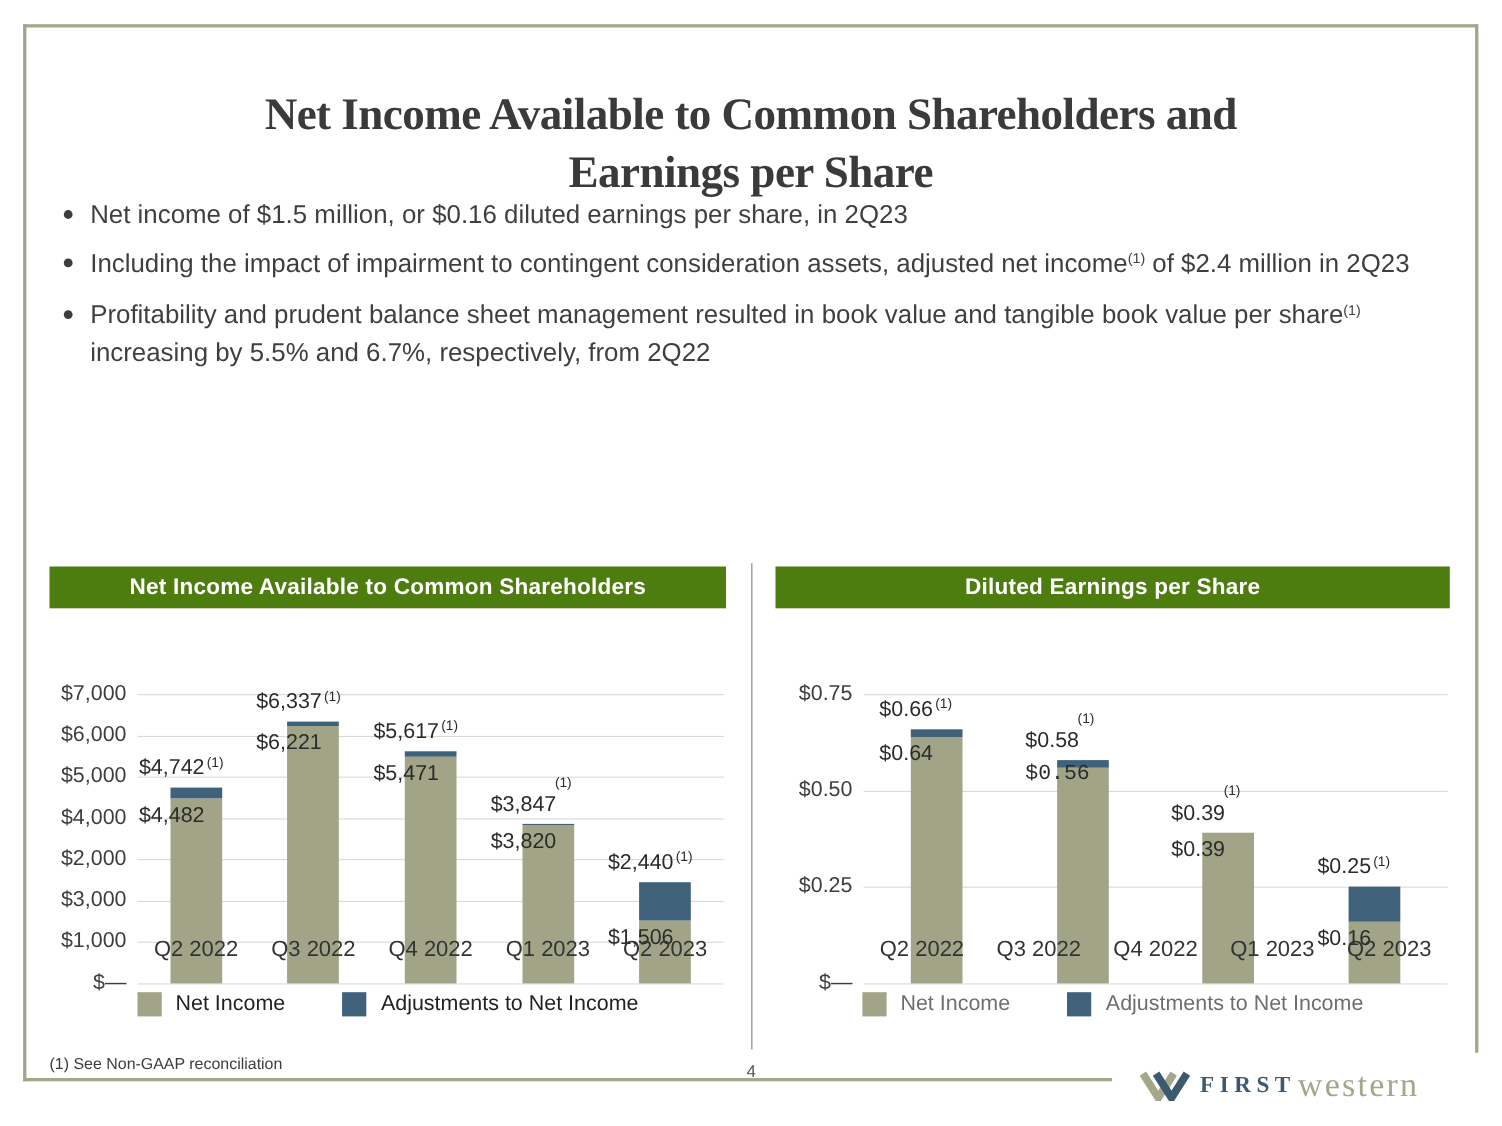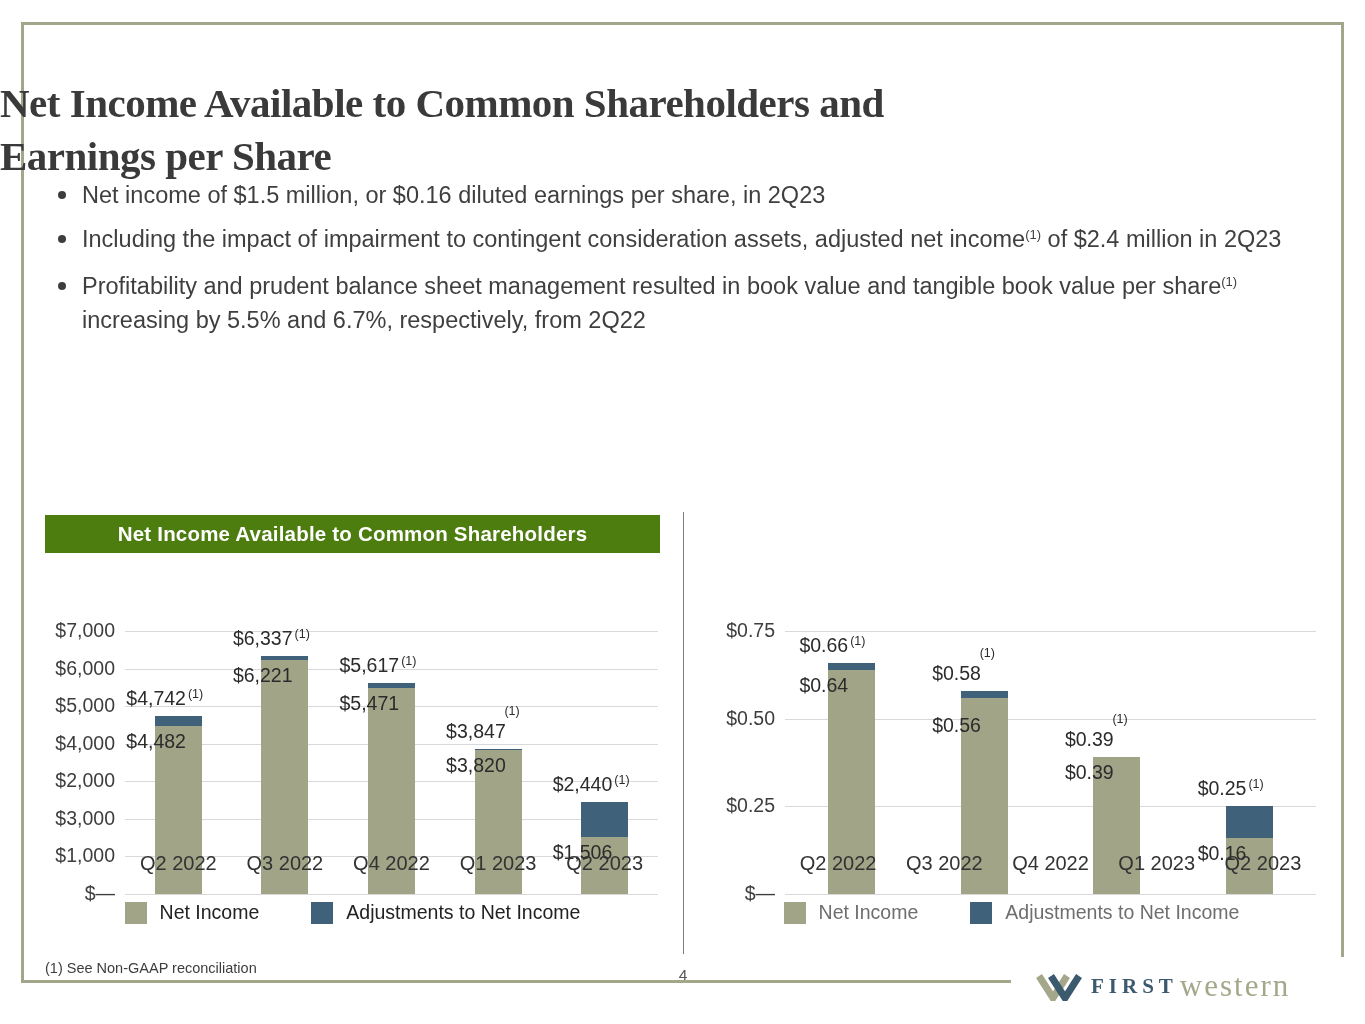--- a/index.html
+++ b/index.html
@@ -4,21 +4,21 @@
 <style>
   html,body{margin:0;padding:0;background:#ffffff;}
   .stage{position:relative;width:1365px;height:1024px;background:#ffffff;
          font-family:"Liberation Sans", sans-serif;overflow:hidden;}
   .frame{position:absolute;background:#a3a68b;}
   .frame-top{left:21px;top:22px;width:1322px;height:3px;}
   .frame-left{left:21px;top:22px;width:3px;height:961px;}
   .frame-bottom{left:21px;top:980px;width:990px;height:3px;}
   .frame-right{left:1341px;top:22px;width:3px;height:935px;}
 
-  .title{position:absolute;left:0;top:50px;width:1365px;text-align:left;
+  .title{position:absolute;left:0;top:50px;width:1365px;text-align:center;
          font-family:"Liberation Serif", serif;font-weight:bold;
          font-size:41px;line-height:53px;color:#3a3a3a;letter-spacing:-0.5px;}
   .title span{display:block;}
 
   .bullets{position:absolute;left:58px;top:180px;width:1250px;margin:0;padding:0;list-style:none;}
   .bullets li{display:flex;margin:0 0 13px 0;}
   .b-dot{flex:0 0 8px;width:8px;height:8px;border-radius:50%;background:#3d3d3d;margin:11px 16px 0 0;}
   .b-text{font-size:23.5px;line-height:31px;color:#3f3f3f;}
   .b-text .sup{font-size:13px;position:relative;top:-8px;}
 
@@ -166,20 +166,21 @@
         <div class="legend-item">
           <span class="legend-swatch" style="background: rgb(63, 97, 122);"></span>
           <span class="legend-label">Adjustments to Net Income</span>
         </div>
       </div>
   </div>
 
   <div class="divider"></div>
 
   <div class="chart chart-1" id="chart-1" style="left:705px;width:613px;">
+    <div class="chart-banner">Diluted Earnings per Share</div>
     <div class="chart-body">
         <div class="gridline" style="top: 30px;"></div>
         <div class="ytick" style="top: 18px;">$0.75</div>
         <div class="gridline" style="top: 117.667px;"></div>
         <div class="ytick" style="top: 105.667px;">$0.50</div>
         <div class="gridline" style="top: 205.333px;"></div>
         <div class="ytick" style="top: 193.333px;">$0.25</div>
         <div class="gridline" style="top: 293px;"></div>
         <div class="ytick" style="top: 281px;">$—</div>
         <div class="cols">
@@ -190,21 +191,21 @@
             </div>
             <div class="val" style="bottom: 237.44px;"><span>$0.66</span><span class="mark">(1)</span></div>
             <div class="val" style="bottom: 197.427px;">$0.64</div>
           </div>
           <div class="col">
             <div class="bar" style="height: 203.387px;">
               <div class="seg-adj" style="height: 7.01333px; background: rgb(63, 97, 122);"></div>
               <div class="seg-net" style="height: 196.373px; background: rgb(161, 164, 134);"></div>
             </div>
             <div class="val" style="bottom: 209.387px;"><span>$0.58</span><span class="mark above">(1)</span></div>
-            <div class="val" style="bottom: 157px;">$0.56</div>
+            <div class="val" style="bottom: 180px; font-family: Liberation Mono, monospace;">$0.56</div>
           </div>
           <div class="col">
             <div class="bar" style="height: 136.76px;">
               <div class="seg-adj" style="height: 0px; background: rgb(63, 97, 122);"></div>
               <div class="seg-net" style="height: 136.76px; background: rgb(161, 164, 134);"></div>
             </div>
             <div class="val" style="bottom: 142.76px;"><span>$0.39</span><span class="mark above">(1)</span></div>
             <div class="val" style="bottom: 109.76px;">$0.39</div>
           </div>
           <div class="col">

